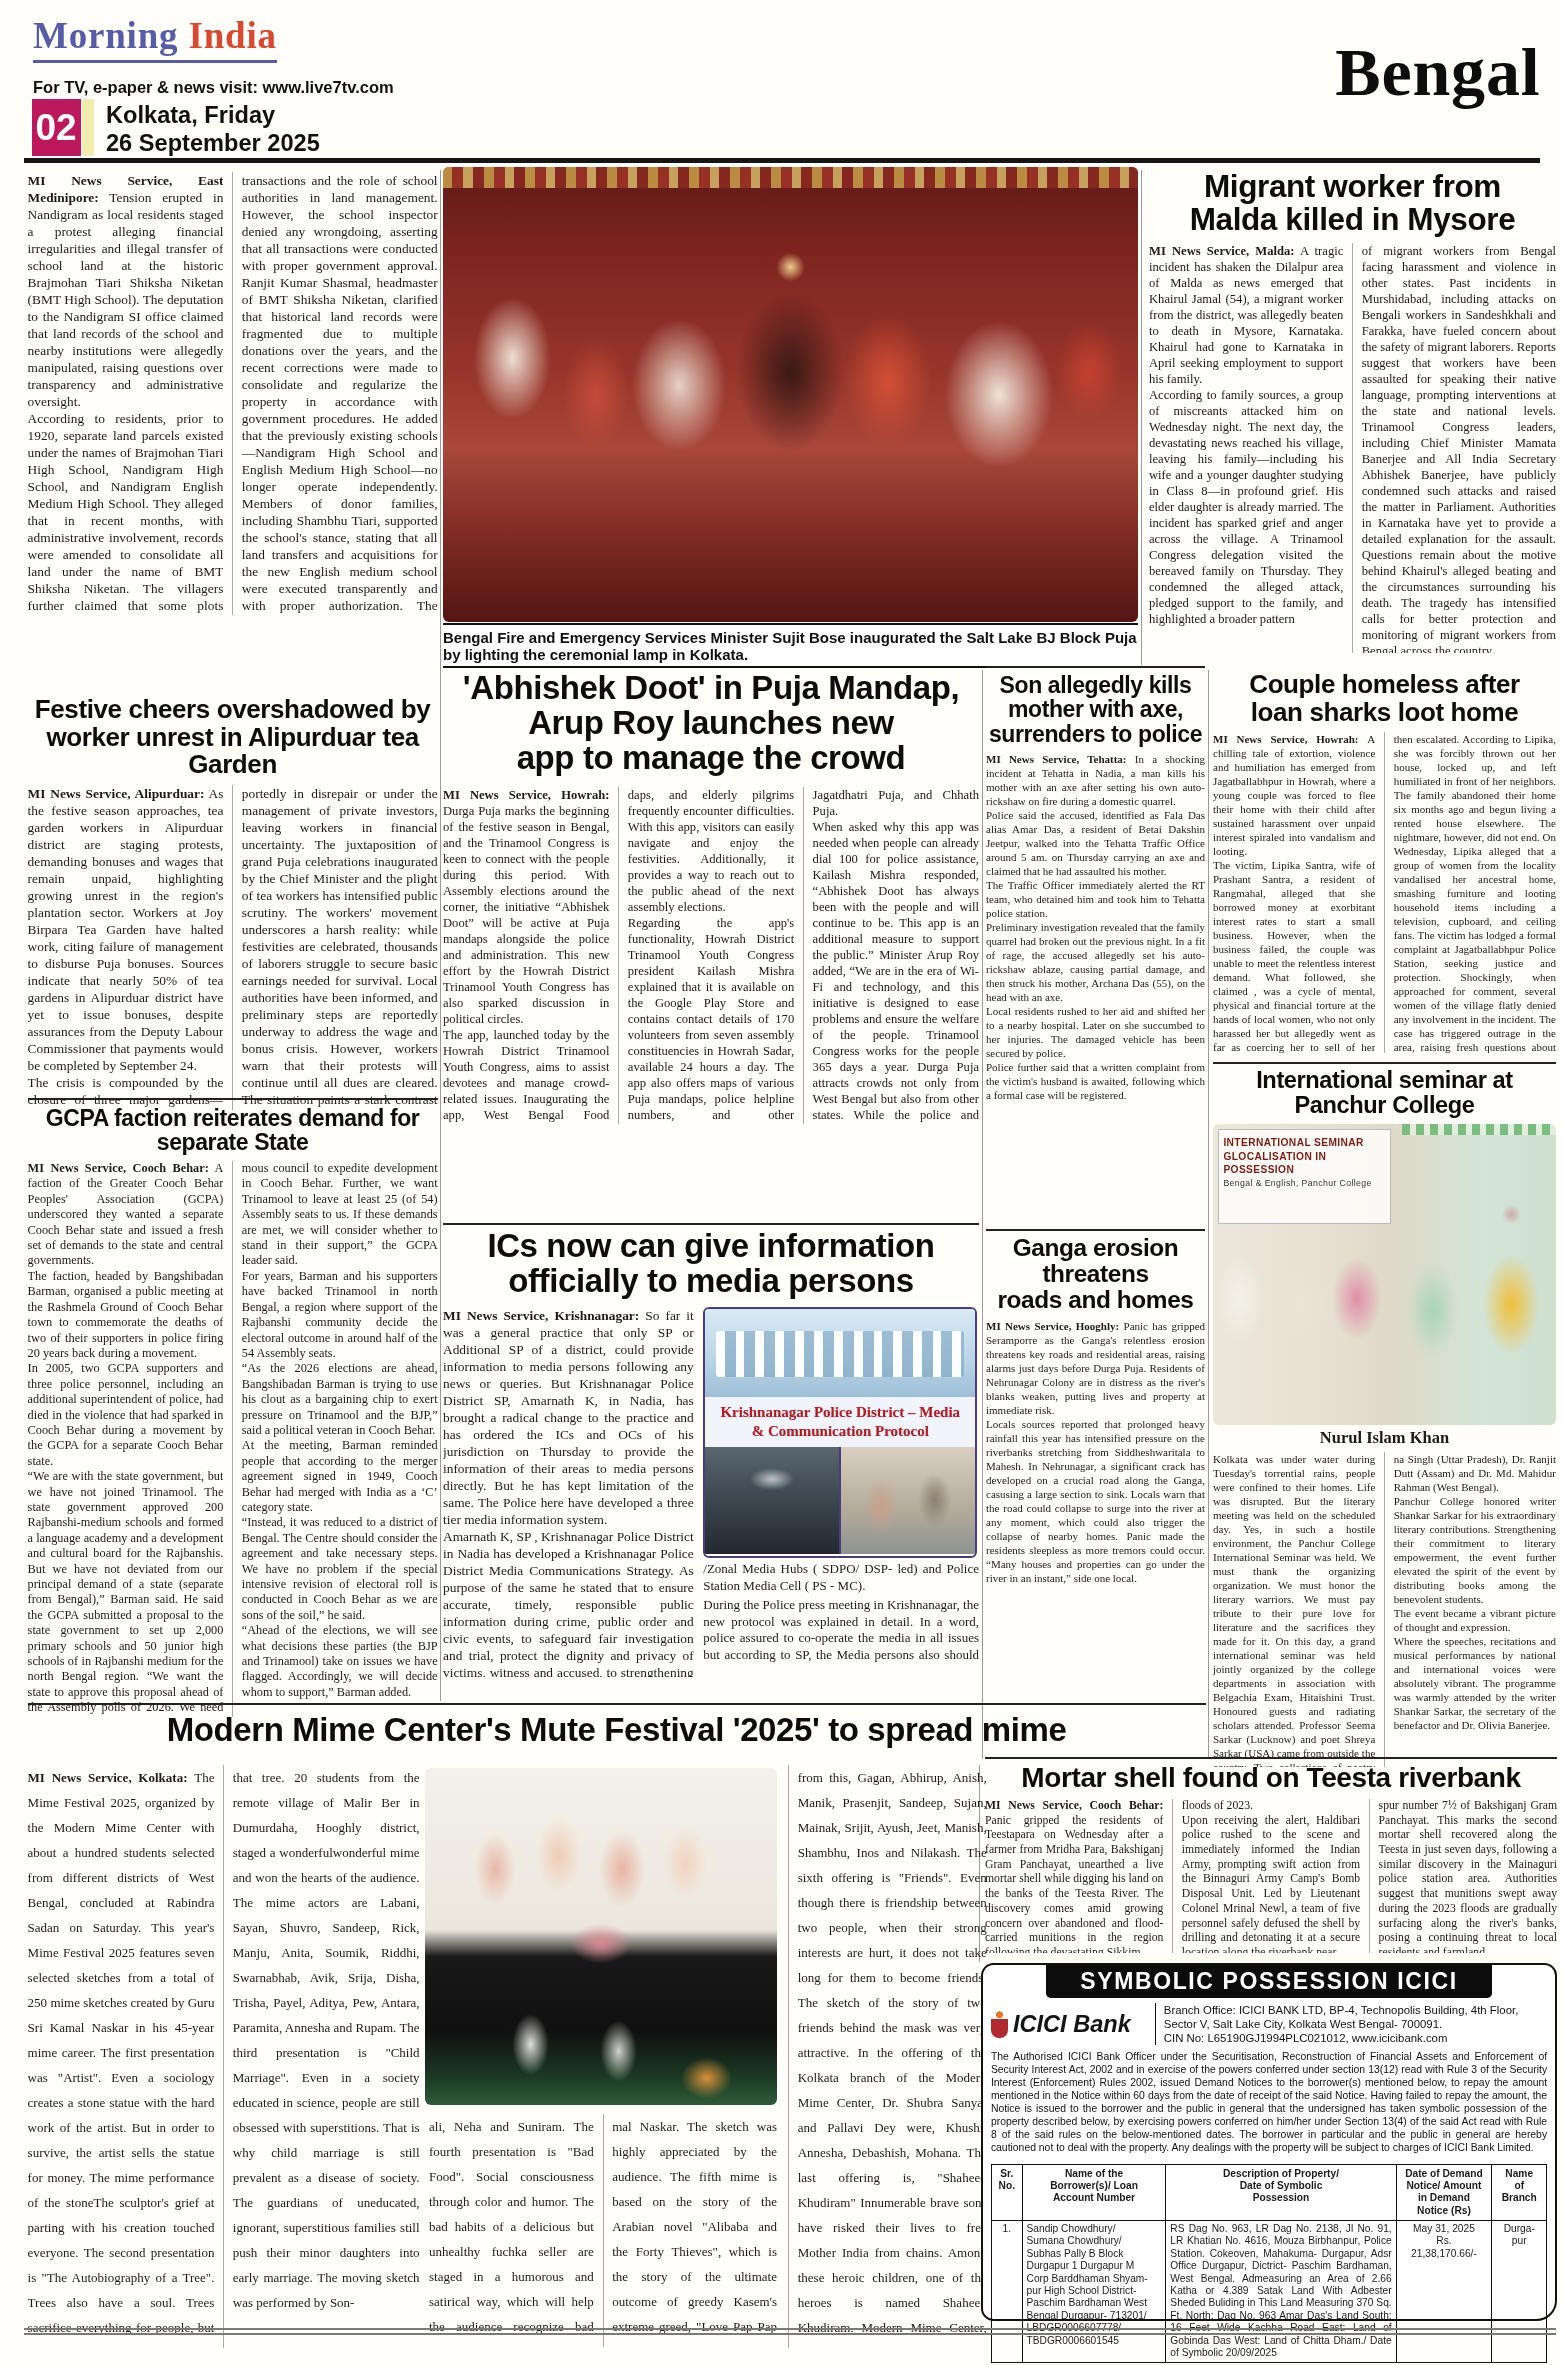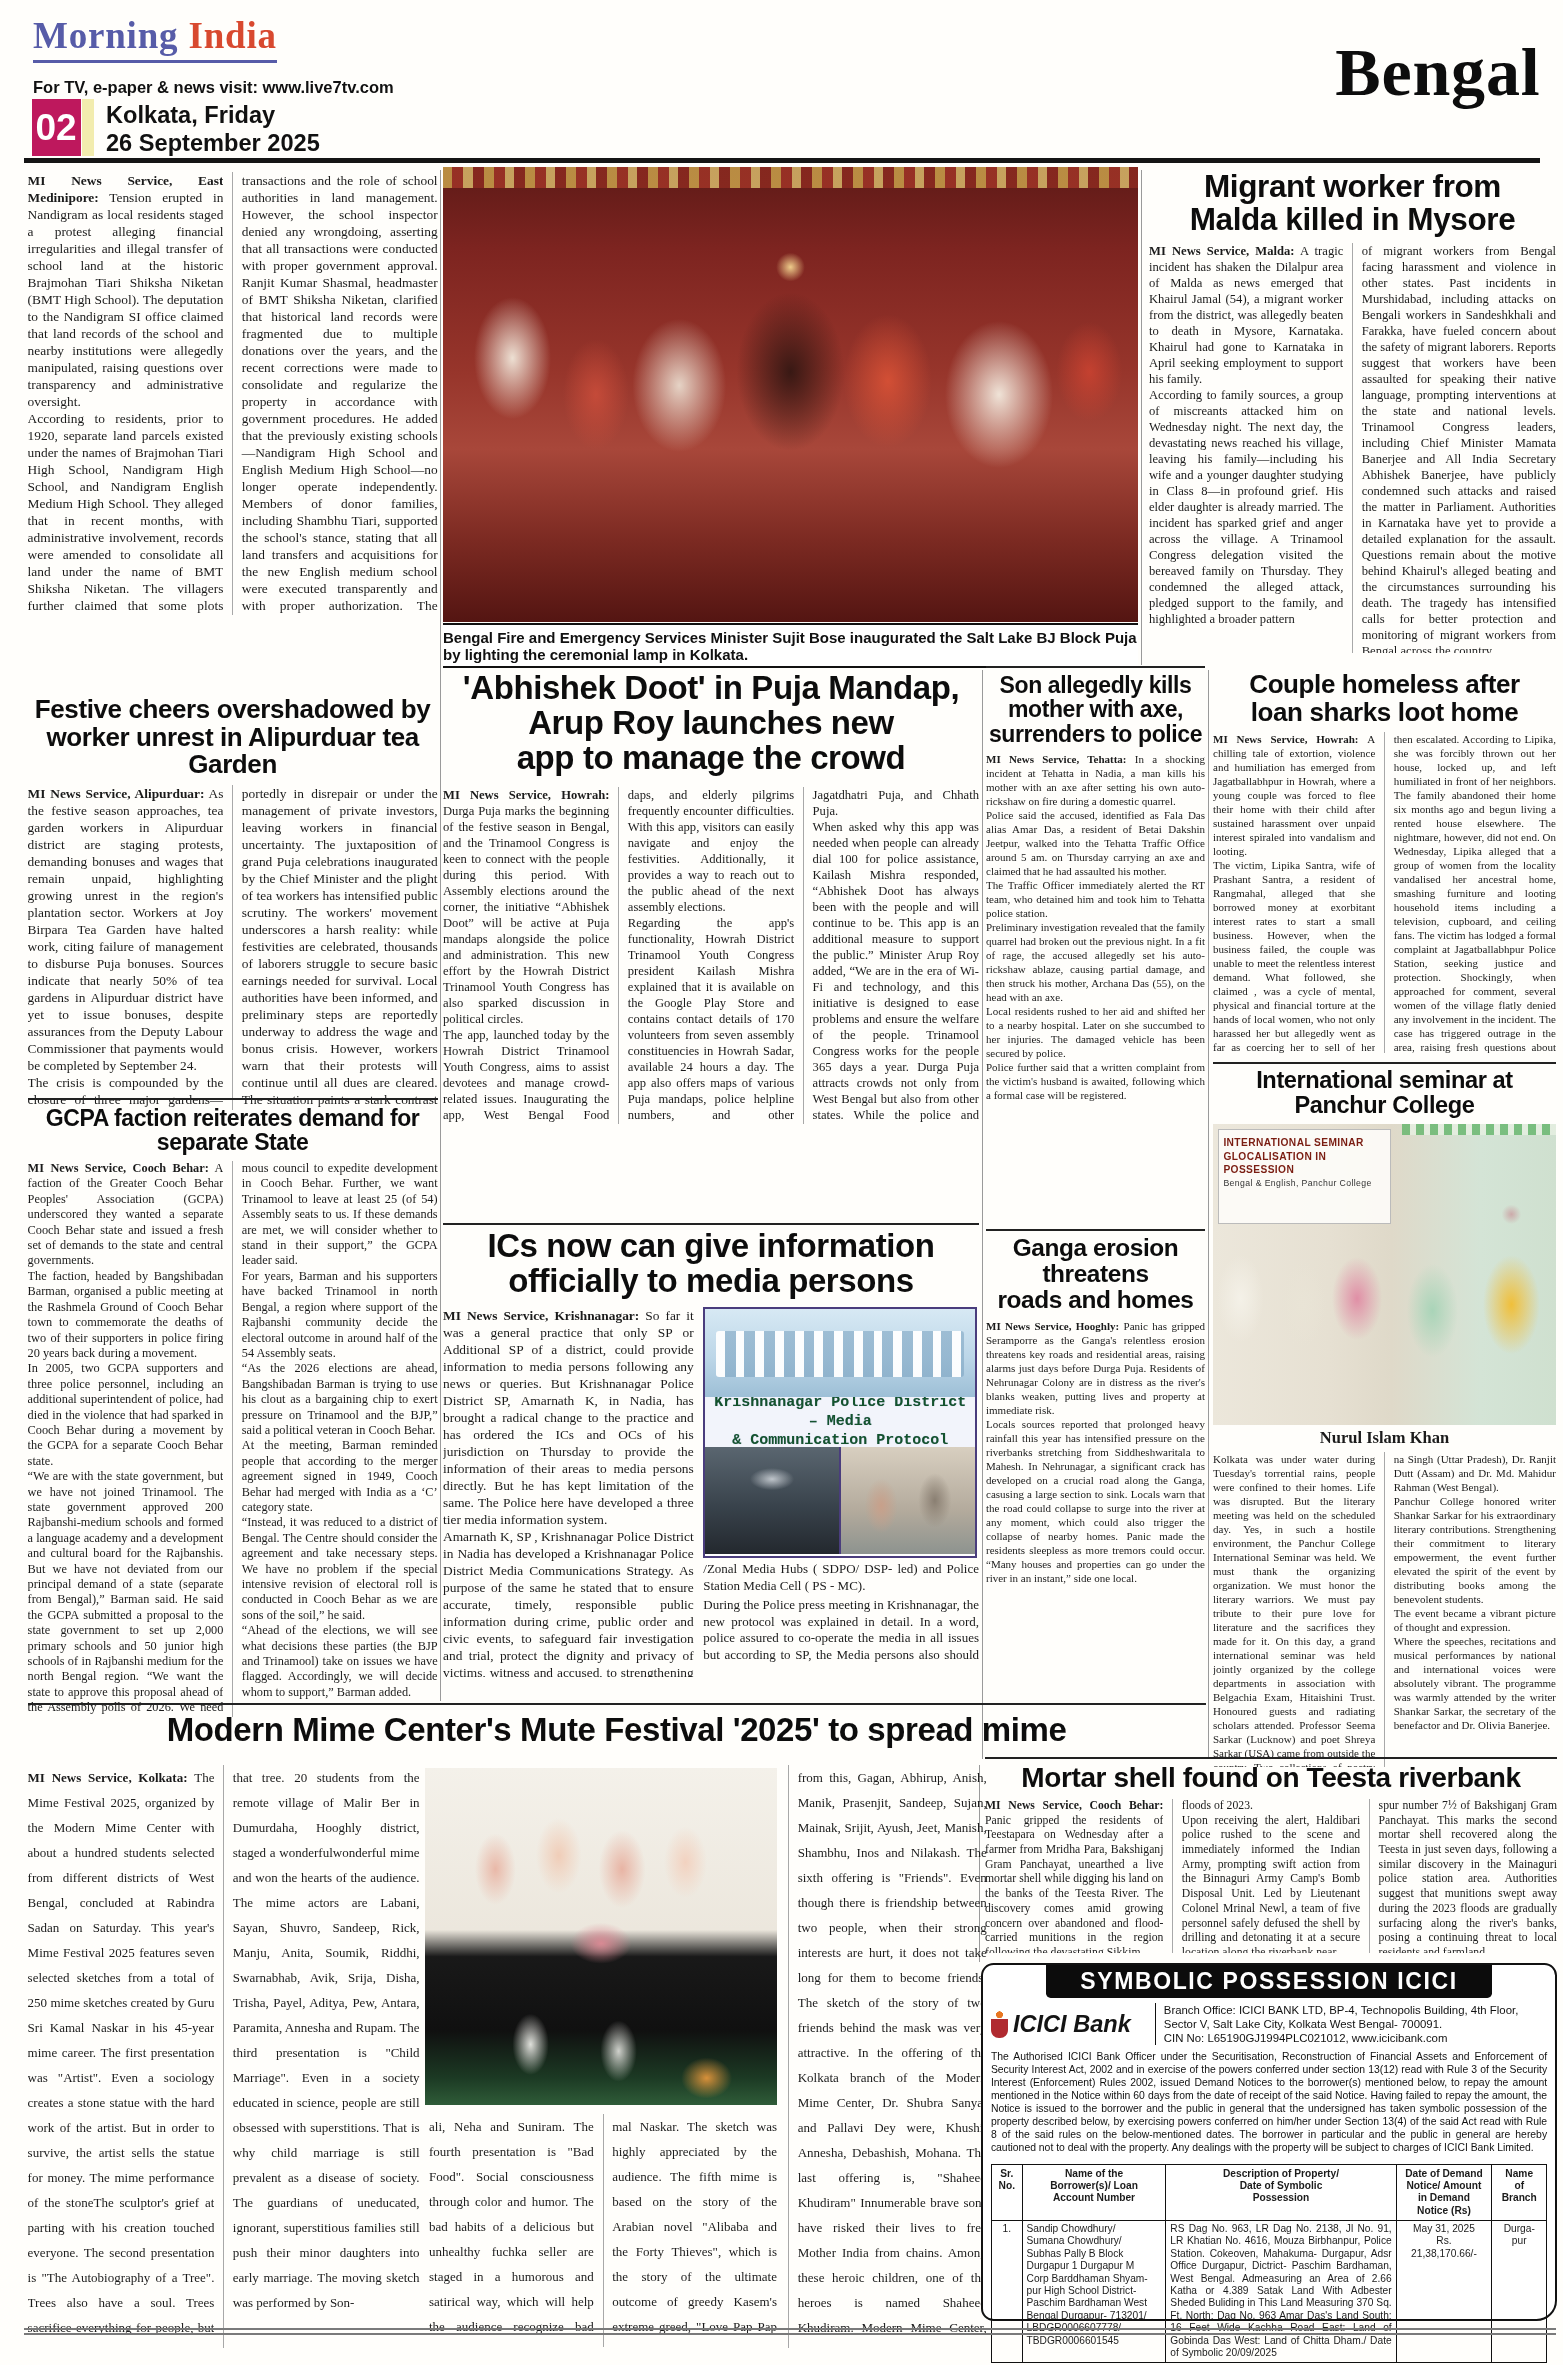--- a/index.html
+++ b/index.html
@@ -22,21 +22,21 @@
   .col{flex:1;margin:0;text-align:justify;overflow:hidden;white-space:pre-line;}
   .col + .col{border-left:0.8px solid #a8a8a8;padding-left:8.7px;margin-left:8.7px;}
   .fzA{font-size:13.4px;line-height:17px;}
   .fzM{font-size:12.6px;line-height:16px;}
   .fzB{font-size:11px;line-height:14px;}
   .fzC{font-size:11.7px;line-height:14.7px;}
   .fzMime{font-size:13px;line-height:25px;}
   .dl{font-weight:700;}
   .single{text-align:justify;overflow:hidden;white-space:pre-line;margin:0;}
   
-  .photo{overflow:hidden;}
+  .photo{overflow:hidden;border-radius:6px;}
   #photo-main{background:
     radial-gradient(55px 87px at 10% 42%, rgba(242,233,220,.95), transparent 70%),
     radial-gradient(47px 79px at 22% 50%, rgba(210,80,60,.75), transparent 70%),
     radial-gradient(67px 95px at 34% 48%, rgba(238,228,214,.9), transparent 70%),
     radial-gradient(75px 110px at 50% 45%, rgba(48,22,18,.92), transparent 72%),
     radial-gradient(20.5px 20.5px at 50% 22%, rgba(250,222,150,.9), transparent 70%),
     radial-gradient(63px 95px at 64% 47%, rgba(225,85,55,.8), transparent 70%),
     radial-gradient(75px 102px at 80% 50%, rgba(244,236,224,.95), transparent 72%),
     radial-gradient(47px 71px at 93% 45%, rgba(215,70,50,.7), transparent 70%),
     linear-gradient(180deg,#5e1a17 0%,#7d2420 18%,#97352b 45%,#a8473a 62%,#7c2a22 82%,#541512 100%);}
@@ -53,21 +53,21 @@
     linear-gradient(90deg,#ece7db 0%,#e6e0d2 34%,#dfd9c9 52%,#d4e4d6 78%,#cfe0cf 100%);}
   #photo-seminar .banner{position:absolute;left:4.7px;top:4.7px;width:173px;height:95px;background:rgba(253,252,248,.92);border:0.8px solid #bbb;padding:6.3px 4.7px;box-sizing:border-box;}
   #photo-seminar .banner div{font-family:"Liberation Sans",sans-serif;font-weight:700;color:#7a1d12;font-size:10.2px;line-height:13.4px;letter-spacing:0.4px;}
   #photo-seminar .banner .b3{color:#333;font-size:8.7px;font-weight:400;}
   #photo-seminar .garland2{position:absolute;right:0;top:0;width:45%;height:11px;background:repeating-linear-gradient(90deg,#63b56a 0 7.9px,#e7f0e2 7.9px 14px);opacity:.8;}
   
   #collage{border:2.4px solid #4a3d7d;background:#fff;box-sizing:border-box;}
   #collage .cp-top{height:88px;background:linear-gradient(180deg,#d7e9f4 0%,#bcd6e8 55%,#9dbfd6 100%);position:relative;}
   #collage .cp-top .officers{position:absolute;left:4%;right:4%;top:22px;height:46px;background:repeating-linear-gradient(90deg,rgba(255,255,255,.95) 0 8.7px,rgba(120,160,190,.55) 8.7px 19.7px);border-radius:3.2px;}
   #collage .cp-band{height:50px;background:#f2f4fb;display:flex;align-items:center;justify-content:center;}
-  #collage .cp-band div{font-family:Liberation Mono, monospace;font-weight:700;color:#14532d;font-size:15px;line-height:19px;text-align:center;white-space:pre-line;text-shadow:0 0 0.8px rgba(60,83,164,.4);}
+  #collage .cp-band div{font-family:Liberation Serif, serif;font-weight:700;color:#b91c1c;font-size:15px;line-height:19px;text-align:center;white-space:pre-line;text-shadow:0 0 0.8px rgba(60,83,164,.4);}
   #collage .cp-bottom{display:flex;height:107px;}
   #collage .cp-bl{flex:1;background:
      radial-gradient(31.5px 15.8px at 50% 30%, rgba(220,225,230,.8), transparent 70%),
      linear-gradient(180deg,#5a6670 0%,#39434c 55%,#23282e 100%);}
   #collage .cp-br{flex:1;border-left:2.4px solid #4a3d7d;background:
      radial-gradient(23.6px 39px at 30% 55%, #c8a08a, transparent 70%),
      radial-gradient(23.6px 39px at 70% 50%, #8a7f72, transparent 70%),
      linear-gradient(180deg,#d8cfc0 0%,#b3aa9c 60%,#8d938f 100%);}
   
   #photo-mime{background:

